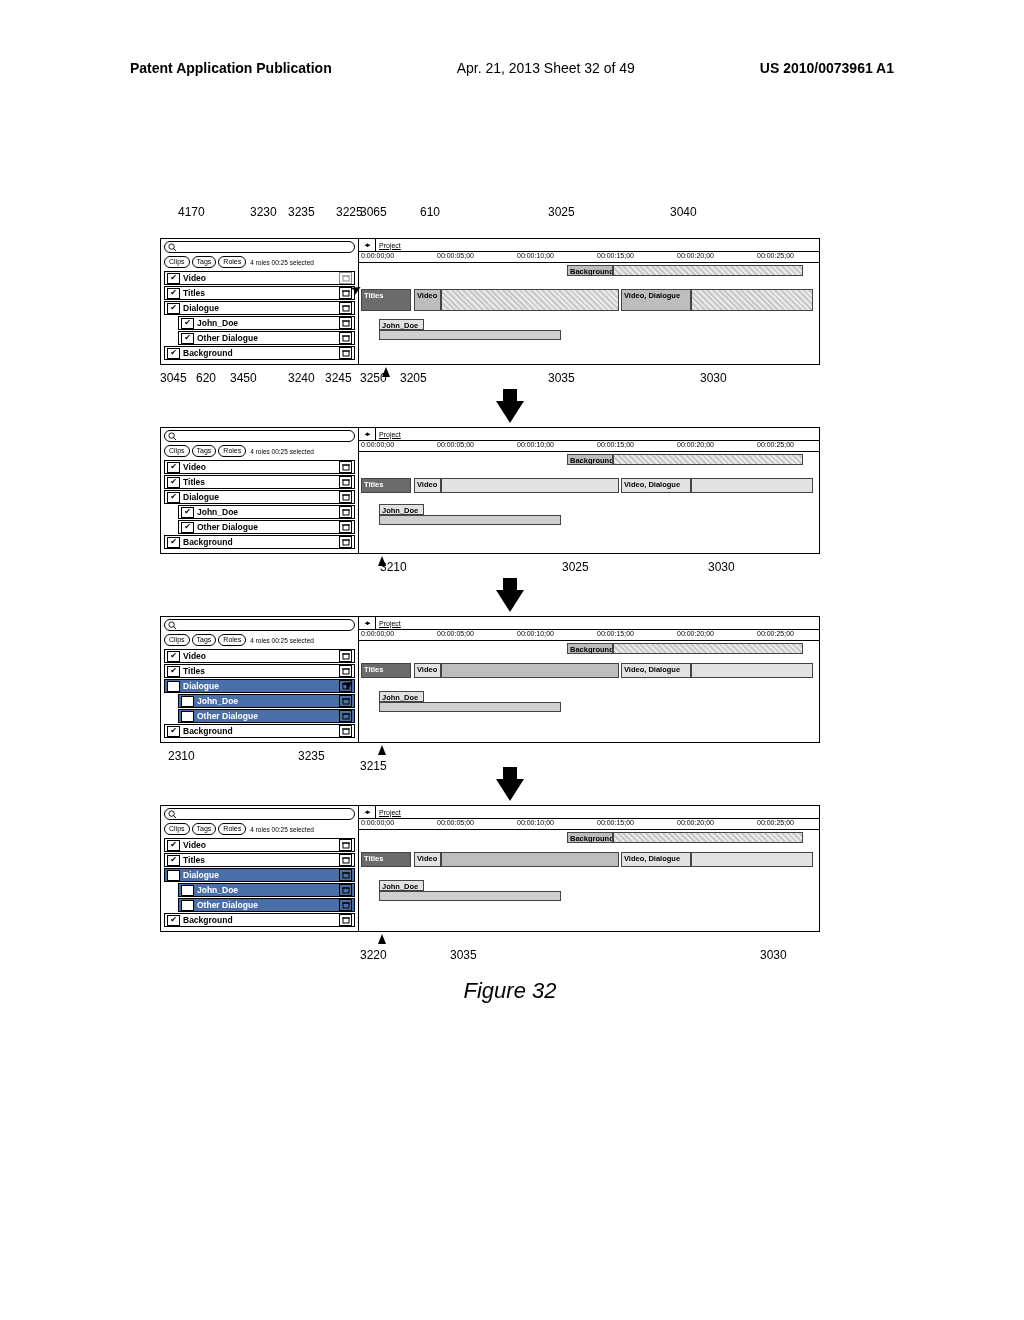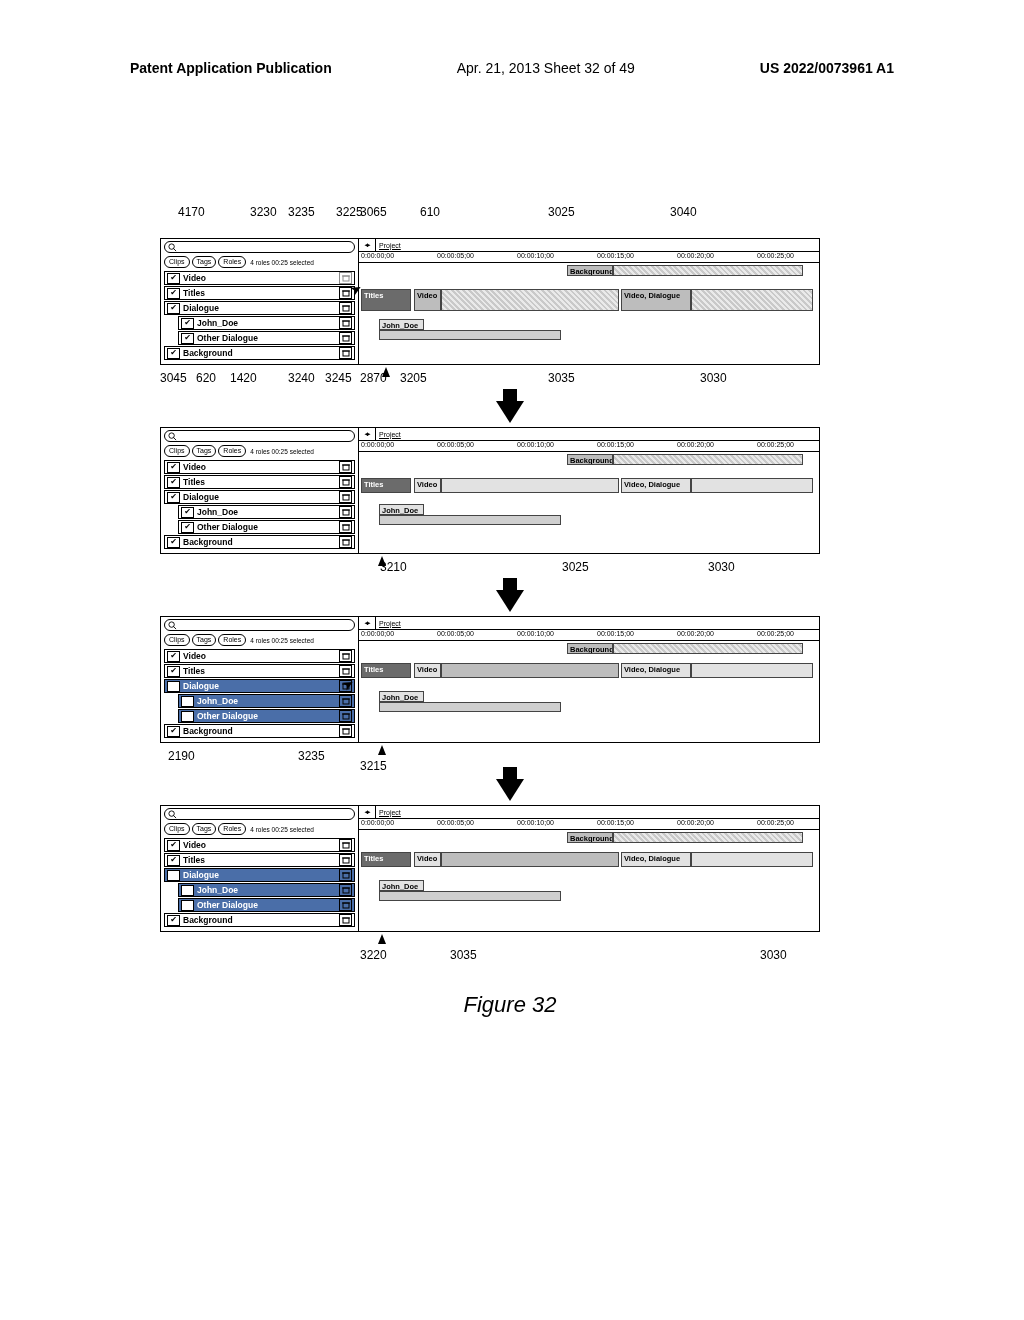--- a/index.html
+++ b/index.html
@@ -178,33 +178,33 @@
     border-bottom: 10px solid #000;
   }
   .ref-label {
     position: absolute;
     font-size: 12px;
   }
   .figure-caption {
     text-align: center;
     font-style: italic;
     font-size: 22px;
-    margin-top: 24px;
+    margin-top: 10px;
   }
   .panel-wrap { position: relative; }
 </style>
 </head>
 <body>
 
 <div class="page">
 
   <div class="header-row">
     <span class="bold">Patent Application Publication</span>
     <span>Apr. 21, 2013  Sheet 32 of 49</span>
-    <span class="bold">US 2022/0073961 A1</span>
+    <span class="bold">US 2010/0073961 A1</span>
   </div>
 
   <div class="callouts-top">
     <span style="left:18px">4170</span>
     <span style="left:90px">3230</span>
     <span style="left:128px">3235</span>
     <span style="left:176px">3225</span>
     <span style="left:200px">3065</span>
     <span style="left:260px">610</span>
     <span style="left:388px">3025</span>
@@ -316,24 +316,24 @@
           <div class="track-block bg-wave" style="left:20px; width:182px; top:67px; height:10px;"></div>
         </div>
       </div>
     </div>
     <span class="cursor-arrow" style="left:190px; top:43px;">➤</span>
     </div>
 
     <div style="position:relative; height:26px; font-size:12px;">
       <span class="ref-label" style="left:0;">3045</span>
       <span class="ref-label" style="left:36px;">620</span>
-      <span class="ref-label" style="left:70px;">1420</span>
+      <span class="ref-label" style="left:70px;">3450</span>
       <span class="ref-label" style="left:128px;">3240</span>
       <span class="ref-label" style="left:165px;">3245</span>
-      <span class="ref-label" style="left:200px;">2870</span>
+      <span class="ref-label" style="left:200px;">3250</span>
       <span class="ref-label" style="left:240px;">3205</span>
       <span class="ref-arrow" style="left:222px; top:-4px;"></span>
       <span class="ref-label" style="left:388px;">3035</span>
       <span class="ref-label" style="left:540px;">3030</span>
     </div>
 
     <div class="big-arrow"></div>
 
     <div class="panel">
       <div class="sidebar">
@@ -545,21 +545,21 @@
           <div class="track-block bg-light" style="left:332px; width:122px; top:22px; height:15px;"></div>
           <div class="track-block bg-light" style="left:20px; width:45px; top:50px; height:11px;">John_Doe</div>
           <div class="track-block bg-wave" style="left:20px; width:182px; top:61px; height:10px;"></div>
         </div>
       </div>
     </div>
     <span class="cursor-arrow" style="left:182px; top:60px;">➤</span>
     </div>
 
     <div style="position:relative; height:26px; font-size:12px;">
-      <span class="ref-label" style="left:8px;">2190</span>
+      <span class="ref-label" style="left:8px;">2310</span>
       <span class="ref-label" style="left:138px;">3235</span>
       <span class="ref-arrow" style="left:218px; top:-4px;"></span>
       <span class="ref-label" style="left:200px; top:10px;">3215</span>
     </div>
 
     <div class="big-arrow"></div>
 
     <div class="panel">
       <div class="sidebar">
         <div class="search-row">

